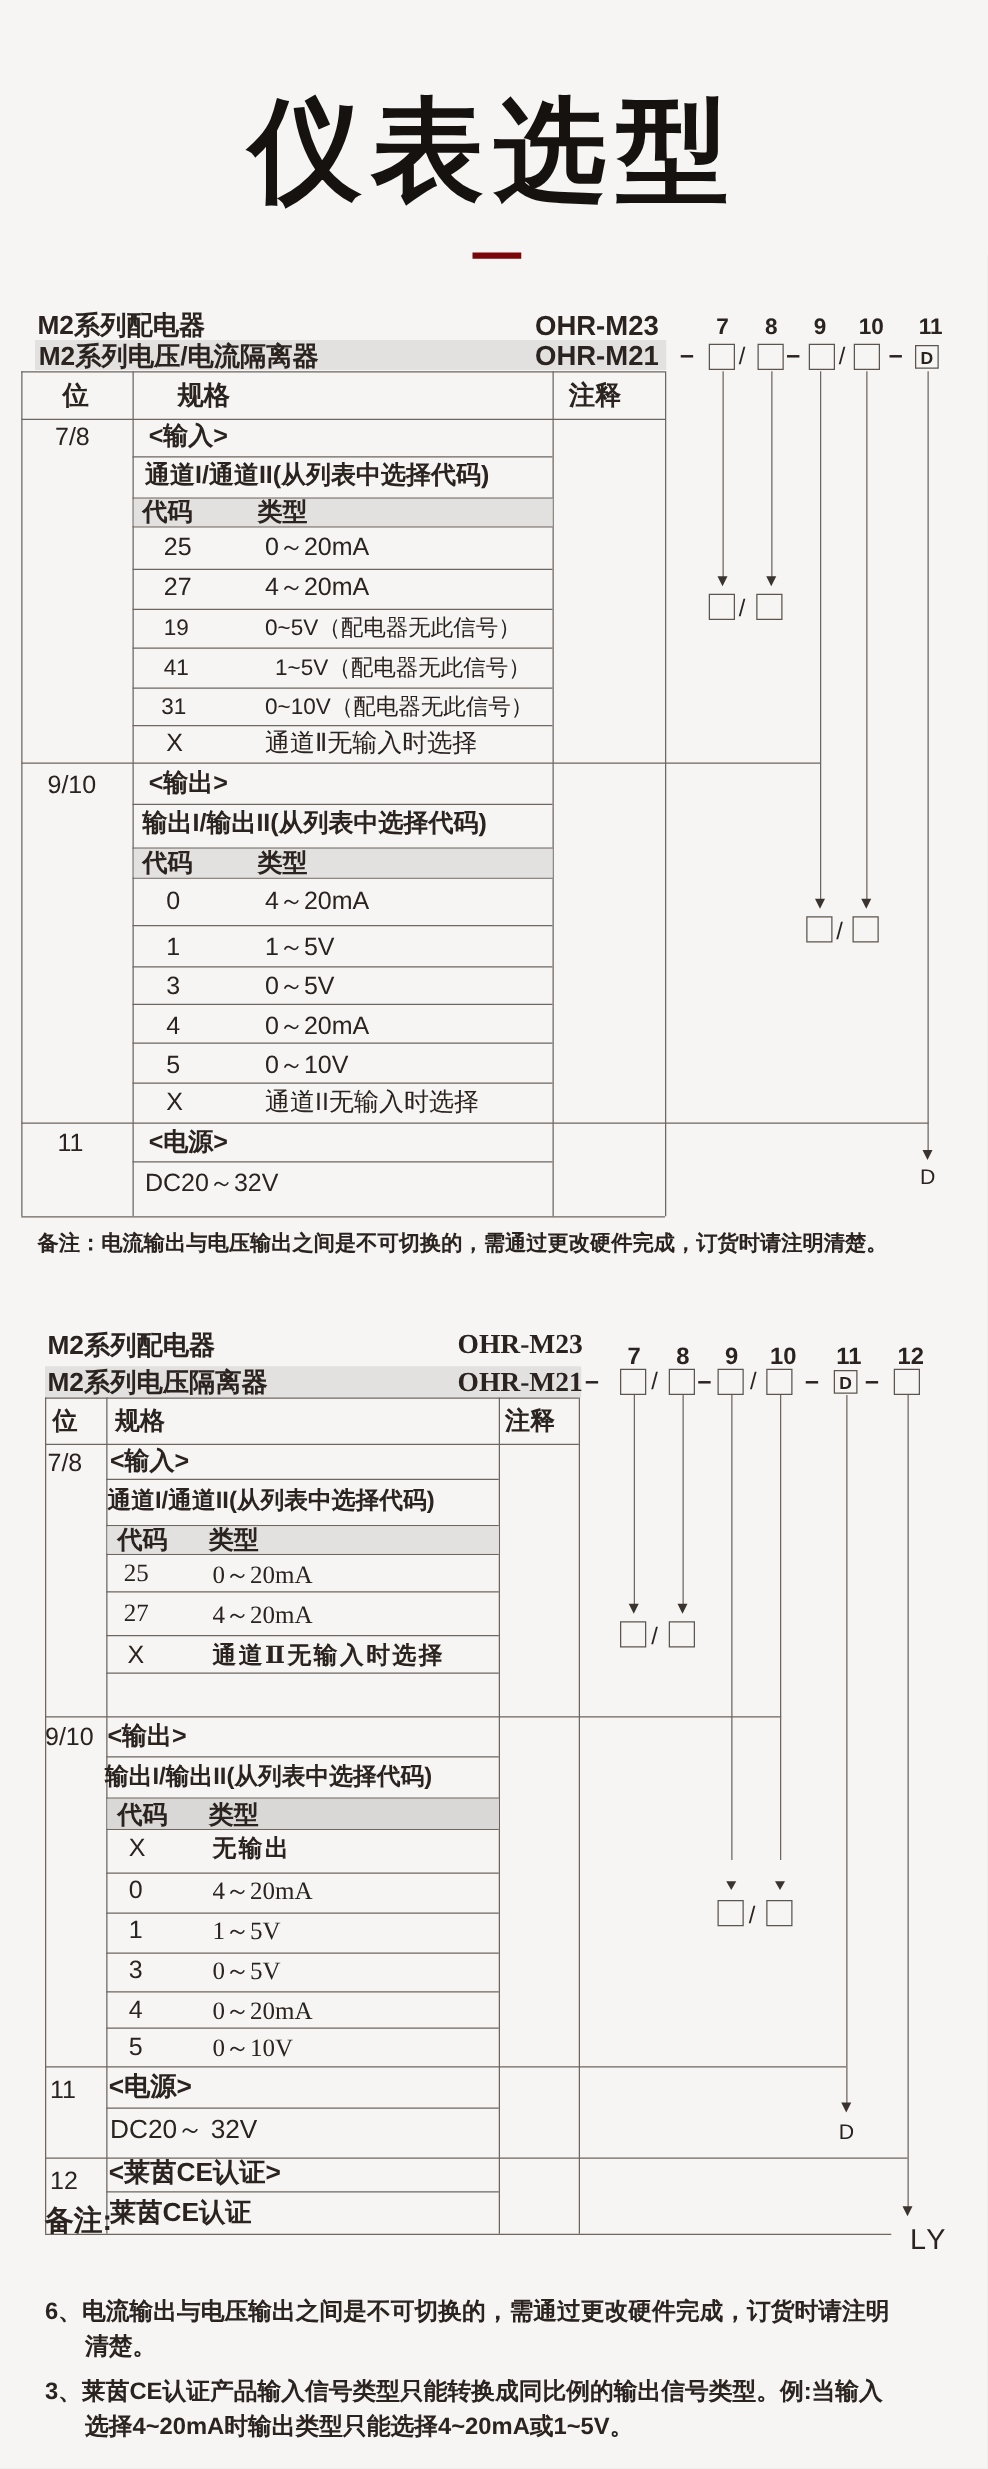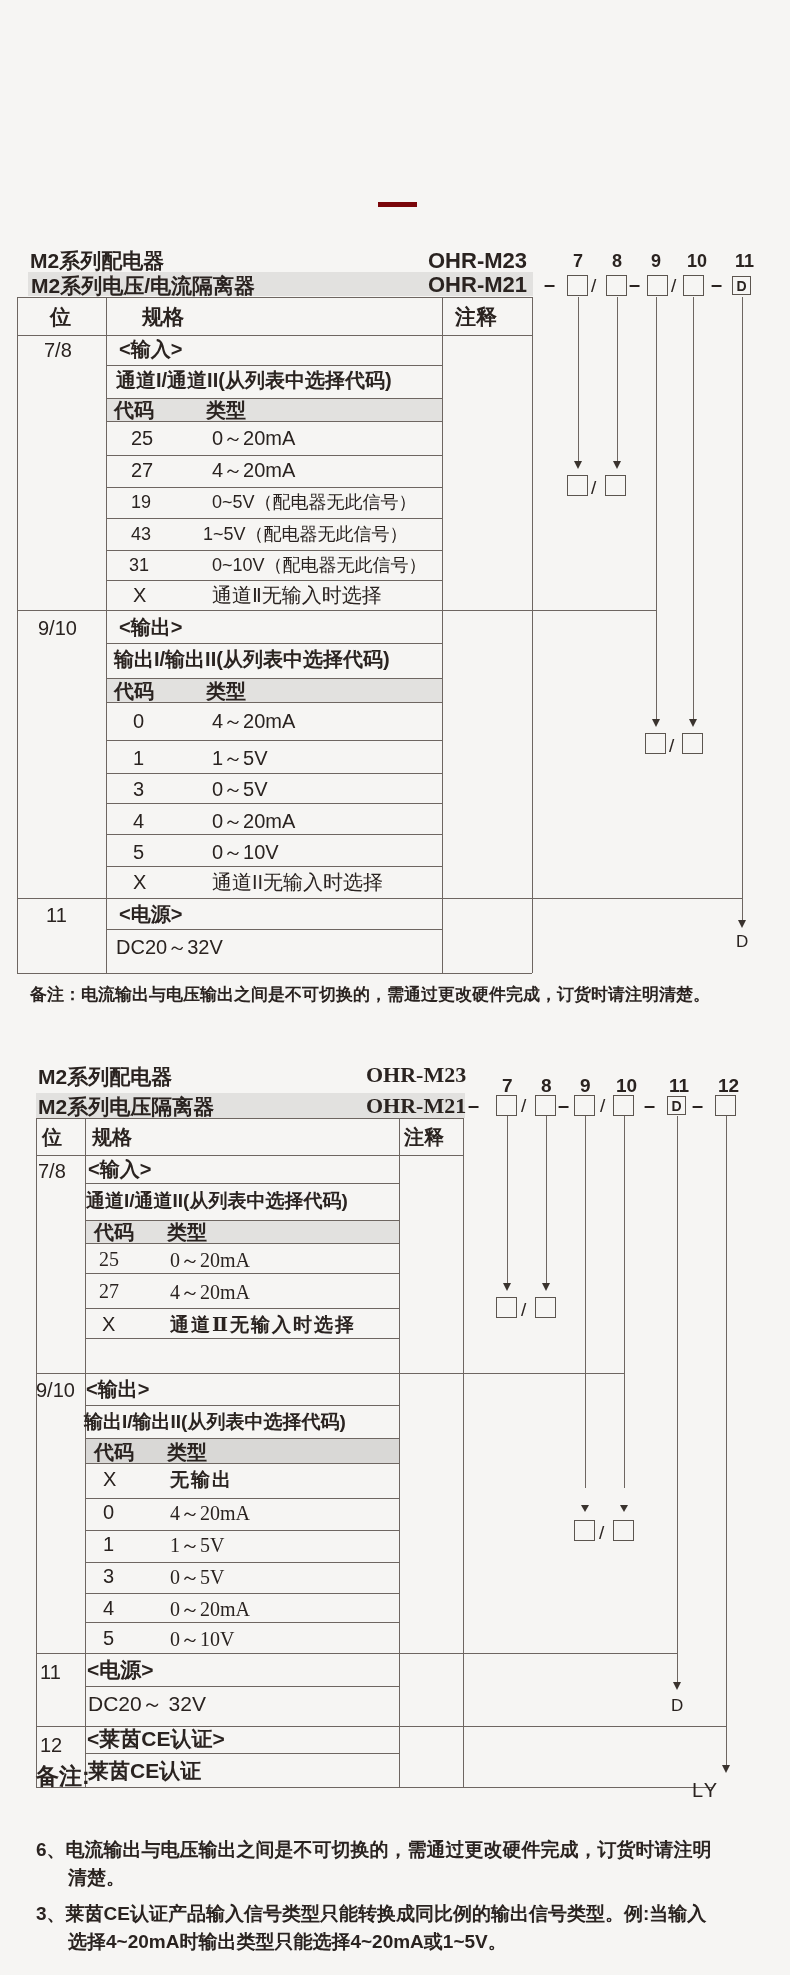--- a/index.html
+++ b/index.html
@@ -18,20 +18,21 @@
   .title{position:absolute;left:0;top:60px;width:790px;text-align:center;font-size:90px;font-weight:900;
          letter-spacing:8px;color:#161210;}
   .dash-red{position:absolute;left:378px;top:202px;width:39px;height:5px;background:#7a060a;}
   .dctr{display:flex;align-items:center;justify-content:center;font-weight:bold;font-size:14px;color:#2a2320;}
 </style>
 </head>
 <body>
 
 <div class="canvas">
 
+  <div class="title">仪表选型</div>
   <div class="dash-red"></div>
 
   <div>
     <div class="t b" style="left:30px;top:249px;font-size:21px">M2系列配电器</div>
     <div class="t b" style="left:428px;top:249px;font-size:22px">OHR-M23</div>
     <div class="band" style="left:28px;top:272px;width:505px;height:24px"></div>
     <div class="t b" style="left:31px;top:274px;font-size:21px">M2系列电压/电流隔离器</div>
     <div class="t b" style="left:428px;top:273px;font-size:22px">OHR-M21</div>
 
     <div class="t b" style="left:573px;top:251px;font-size:18px">7</div>
@@ -90,22 +91,22 @@
     <div class="t b" style="left:119px;top:338px">&lt;输入&gt;</div>
     <div class="t b" style="left:116px;top:369px">通道I/通道II(从列表中选择代码)</div>
     <div class="t b" style="left:114px;top:399px">代码</div>
     <div class="t b" style="left:206px;top:399px">类型</div>
     <div class="t" style="left:131px;top:427px">25</div>
     <div class="t" style="left:212px;top:427px">0～20mA</div>
     <div class="t" style="left:131px;top:459px">27</div>
     <div class="t" style="left:212px;top:459px">4～20mA</div>
     <div class="t" style="left:131px;top:492px;font-size:18px">19</div>
     <div class="t" style="left:212px;top:492px;font-size:18px">0~5V（配电器无此信号）</div>
-    <div class="t" style="left:131px;top:524px;font-size:18px">43</div>
-    <div class="t" style="left:203px;top:524px;font-size:18px">1~5V（配电器无此信号）</div>
+    <div class="t" style="left:131px;top:524px;font-size:18px">41</div>
+    <div class="t" style="left:220px;top:524px;font-size:18px">1~5V（配电器无此信号）</div>
     <div class="t" style="left:129px;top:555px;font-size:18px">31</div>
     <div class="t" style="left:212px;top:555px;font-size:18px">0~10V（配电器无此信号）</div>
     <div class="t" style="left:133px;top:584px">X</div>
     <div class="t" style="left:212px;top:584px">通道Ⅱ无输入时选择</div>
 
     <div class="t" style="left:38px;top:617px">9/10</div>
     <div class="t b" style="left:119px;top:616px">&lt;输出&gt;</div>
     <div class="t b" style="left:114px;top:648px">输出I/输出II(从列表中选择代码)</div>
     <div class="t b" style="left:114px;top:680px">代码</div>
     <div class="t b" style="left:206px;top:680px">类型</div>
@@ -259,21 +260,21 @@
     <div class="arr2" style="left:581px;top:1505px"></div>
     <div class="arr2" style="left:620px;top:1505px"></div>
     <div class="box" style="left:574px;top:1520px;width:21px;height:21px"></div>
     <div class="t" style="left:599px;top:1522px;font-size:19px">/</div>
     <div class="box" style="left:613px;top:1520px;width:21px;height:21px"></div>
     <div class="v" style="left:677px;top:1116px;height:568px"></div>
     <div class="arr" style="left:673px;top:1682px"></div>
     <div class="t" style="left:671px;top:1696px;font-size:17px">D</div>
     <div class="v" style="left:726px;top:1116px;height:652px"></div>
     <div class="arr" style="left:722px;top:1765px"></div>
-    <div class="t" style="left:692px;top:1779px;font-size:20px;letter-spacing:2px">LY</div>
+    <div class="t" style="left:728px;top:1779px;font-size:23px;letter-spacing:2px">LY</div>
 
     <div class="t b" style="left:36px;top:1764px;font-size:23px">备注:</div>
     <div class="t b" style="left:36px;top:1839px;font-size:19px">6、电流输出与电压输出之间是不可切换的，需通过更改硬件完成，订货时请注明</div>
     <div class="t b" style="left:68px;top:1867px;font-size:19px">清楚。</div>
     <div class="t b" style="left:36px;top:1903px;font-size:19px">3、莱茵CE认证产品输入信号类型只能转换成同比例的输出信号类型。例:当输入</div>
     <div class="t b" style="left:68px;top:1931px;font-size:19px">选择4~20mA时输出类型只能选择4~20mA或1~5V。</div>
   </div>
 
 </div>
 

